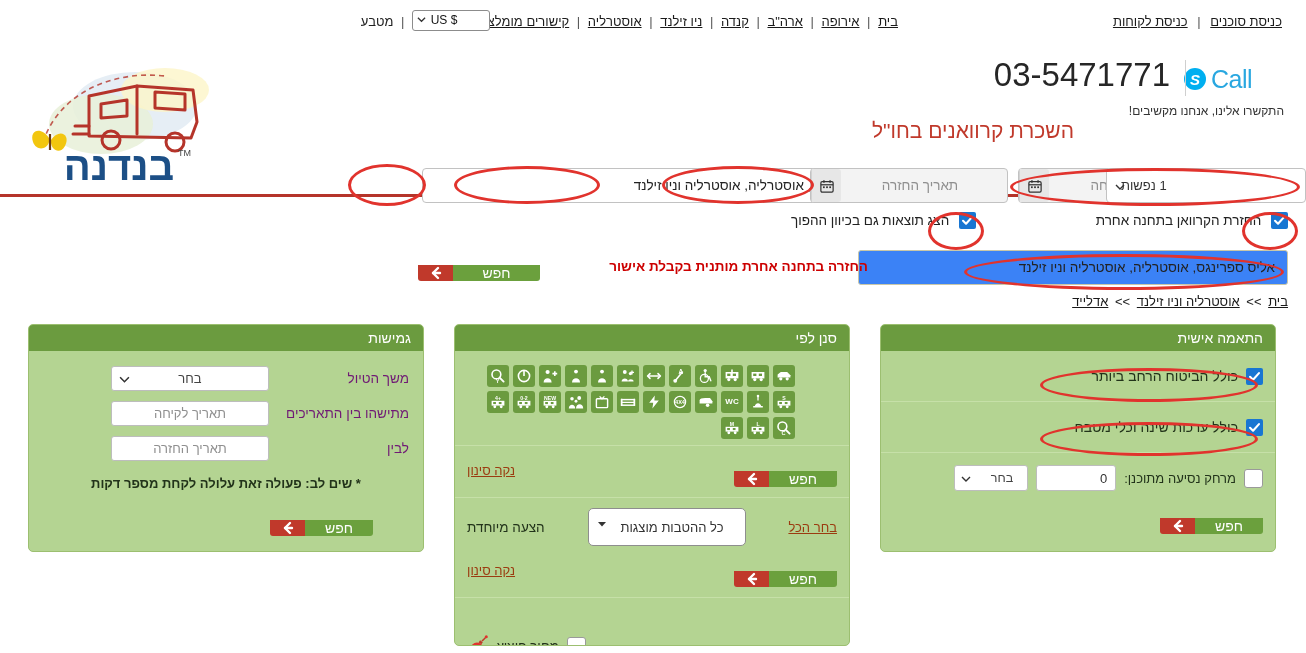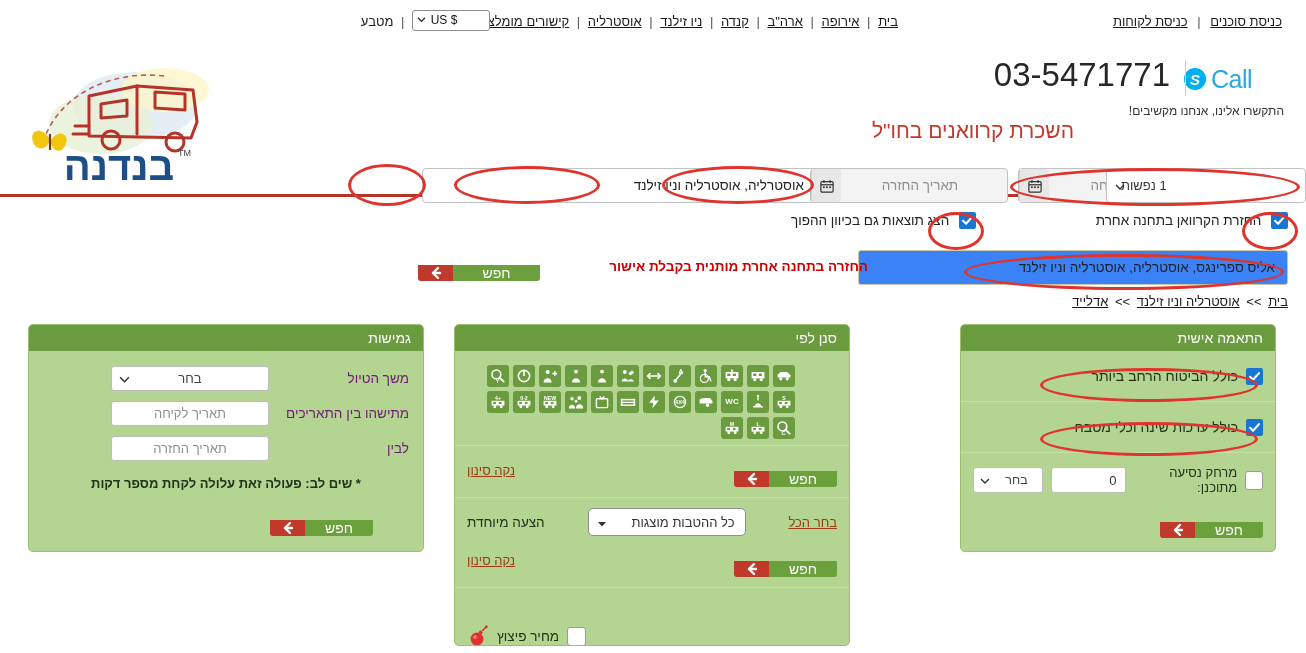--- a/index.html
+++ b/index.html
@@ -191,21 +191,21 @@
   }
   .prow {
     border-bottom: 1px solid #c6e0a8;
     display: flex; align-items: center;
     padding: 0 12px;
     position: relative;
   }
   .prow:last-child { border-bottom: none; }
 
   
-  .panel-personal { top: 324px; right: 30px; width: 316px; height: 228px; }
+  .panel-personal { top: 324px; right: 30px; width: 396px; height: 228px; }
   .panel-personal .r1, .panel-personal .r2 { height: 51px; justify-content: flex-start; }
   .panel-personal .lbl { font-size: 14px; color: #22331a; margin-right: 8px; }
   .panel-personal .r3 { height: 97px; display: block; padding-top: 12px; }
   .pd-line { display: flex; align-items: center; gap: 8px; }
   .pd-line .lbl2 { font-size: 13px; color: #22331a; }
   .num-input {
     width: 80px; height: 26px; background: #fff; border: 1px solid #bdbdbd;
     border-radius: 3px; font-size: 13px; color: #333;
     display: flex; align-items: center; justify-content: flex-start;
     padding-right: 8px;
@@ -238,23 +238,23 @@
     display: flex; align-items: center; justify-content: space-between;
     padding: 8px 12px 10px 12px; border-bottom: 1px solid #c6e0a8;
   }
   .lnk-clear { font-size: 13px; color: #9b3b10; text-decoration: underline; cursor: pointer; }
   .grid-foot .btn-search .body { width: 68px; }
 
   .special-row { padding: 10px 12px; border-bottom: 1px solid #c6e0a8; }
   .sp-line { display: flex; align-items: center; justify-content: space-between; }
   .sp-label { font-size: 13.5px; color: #22331a; }
   .sp-select {
-    width: 158px; height: 28px; background: #fff; border: 1px solid #8e8e8e;
+    width: 158px; height: 38px; background: #fff; border: 1px solid #8e8e8e;
     border-radius: 5px; font-size: 13px; color: #333;
-    display: flex; align-items: center; position: relative; padding-right: 10px; text-align: center;
+    display: flex; align-items: center; position: relative; padding-right: 21px; text-align: center;
   }
   .sp-select .caret { position: absolute; left: 8px; top: 10px; }
   .sp-allsel { font-size: 13px; color: #9b3b10; text-decoration: underline; cursor: pointer; }
   .sp-line2 { display: flex; align-items: center; justify-content: space-between; margin-top: 8px; }
   .sp-line2 .btn-search .body { width: 68px; }
 
   .boom-row { padding: 0 12px; height: 96px; display: flex; align-items: center; justify-content: flex-end; gap: 8px; }
   .cbx-white {
     width: 19px; height: 19px; background: #fff; border: 1px solid #9a9a9a;
     border-radius: 3px; display: inline-block; cursor: pointer;

